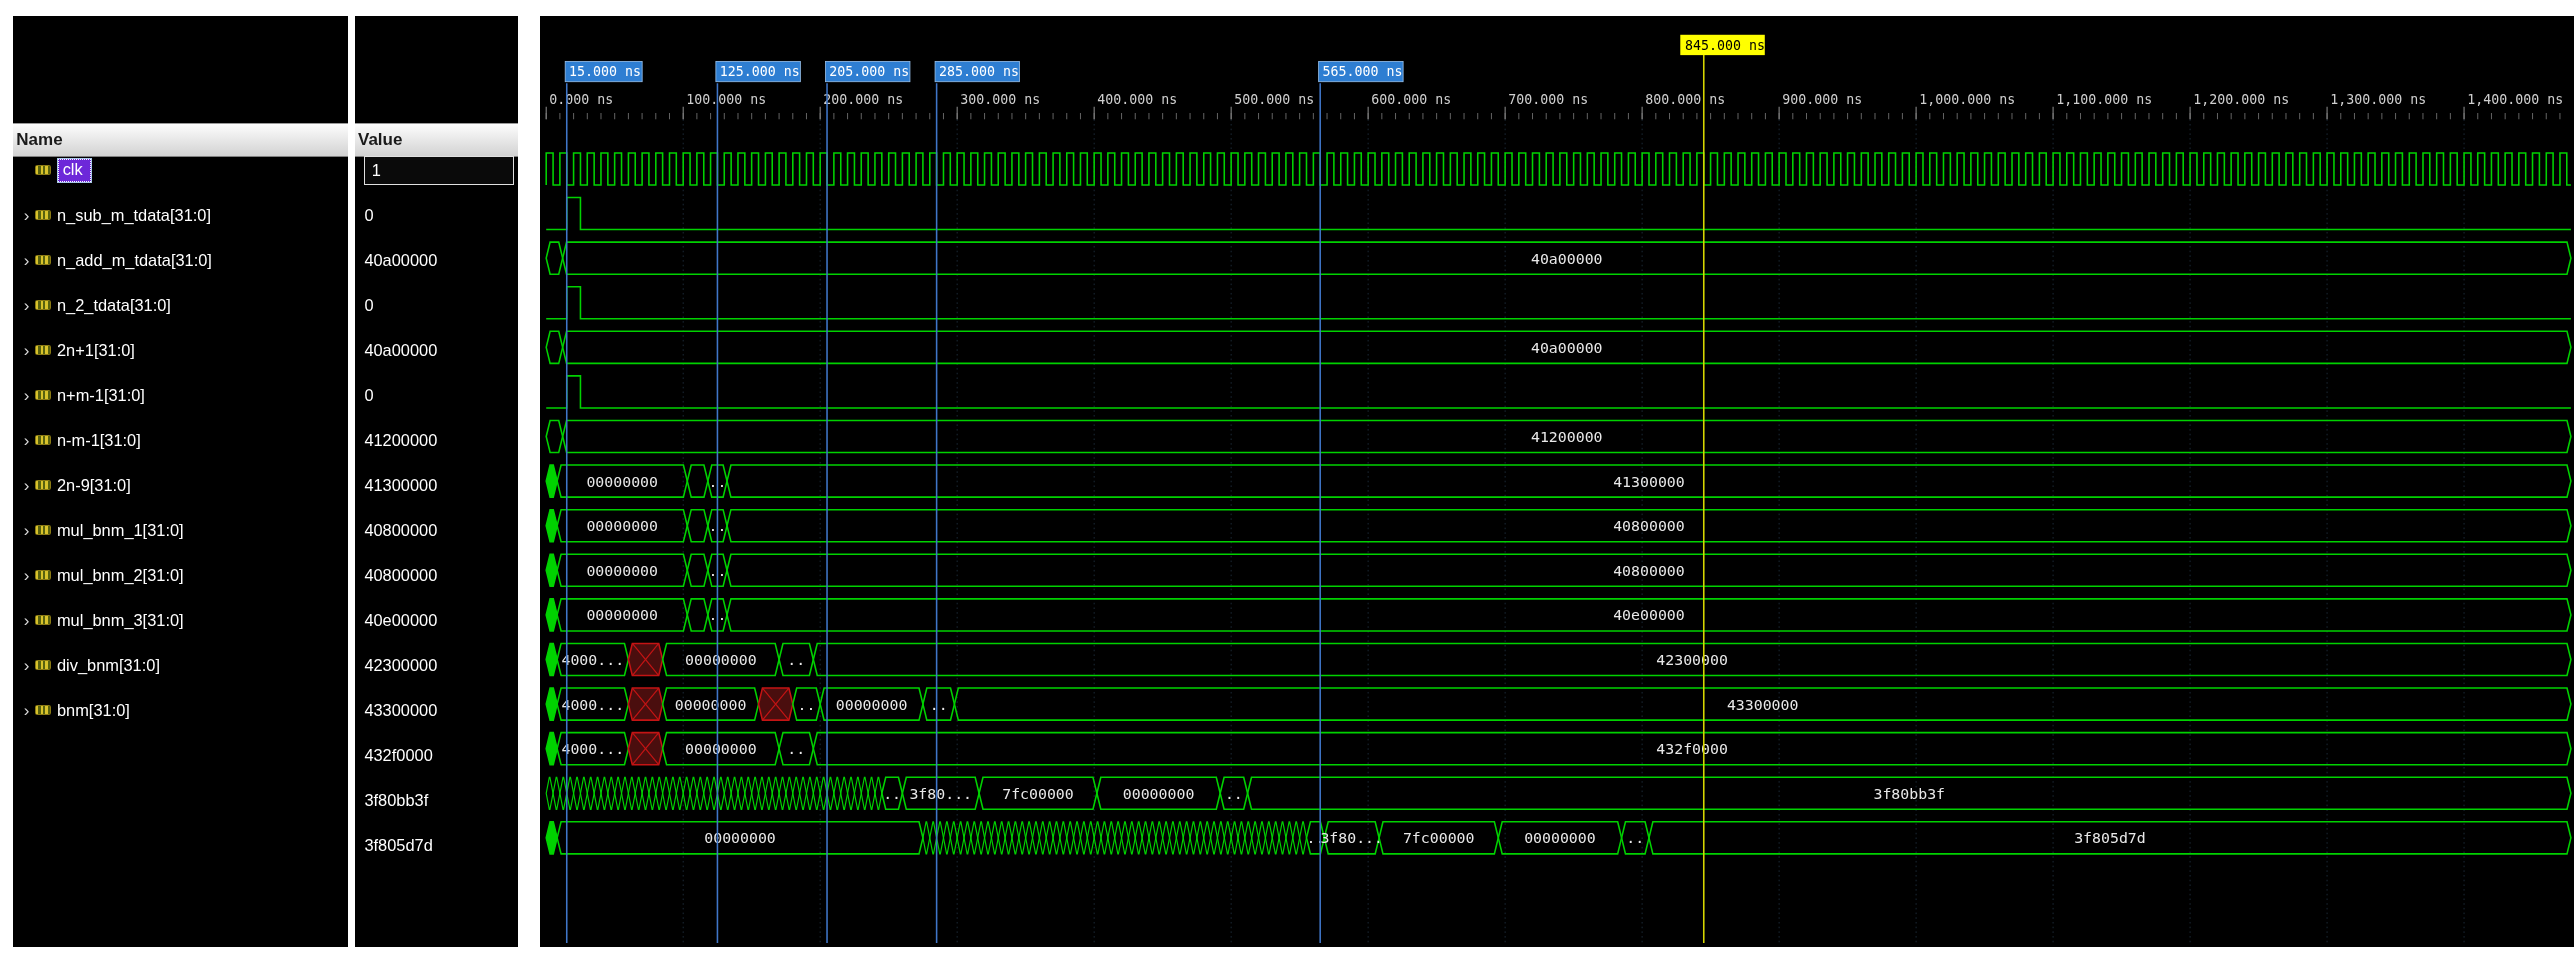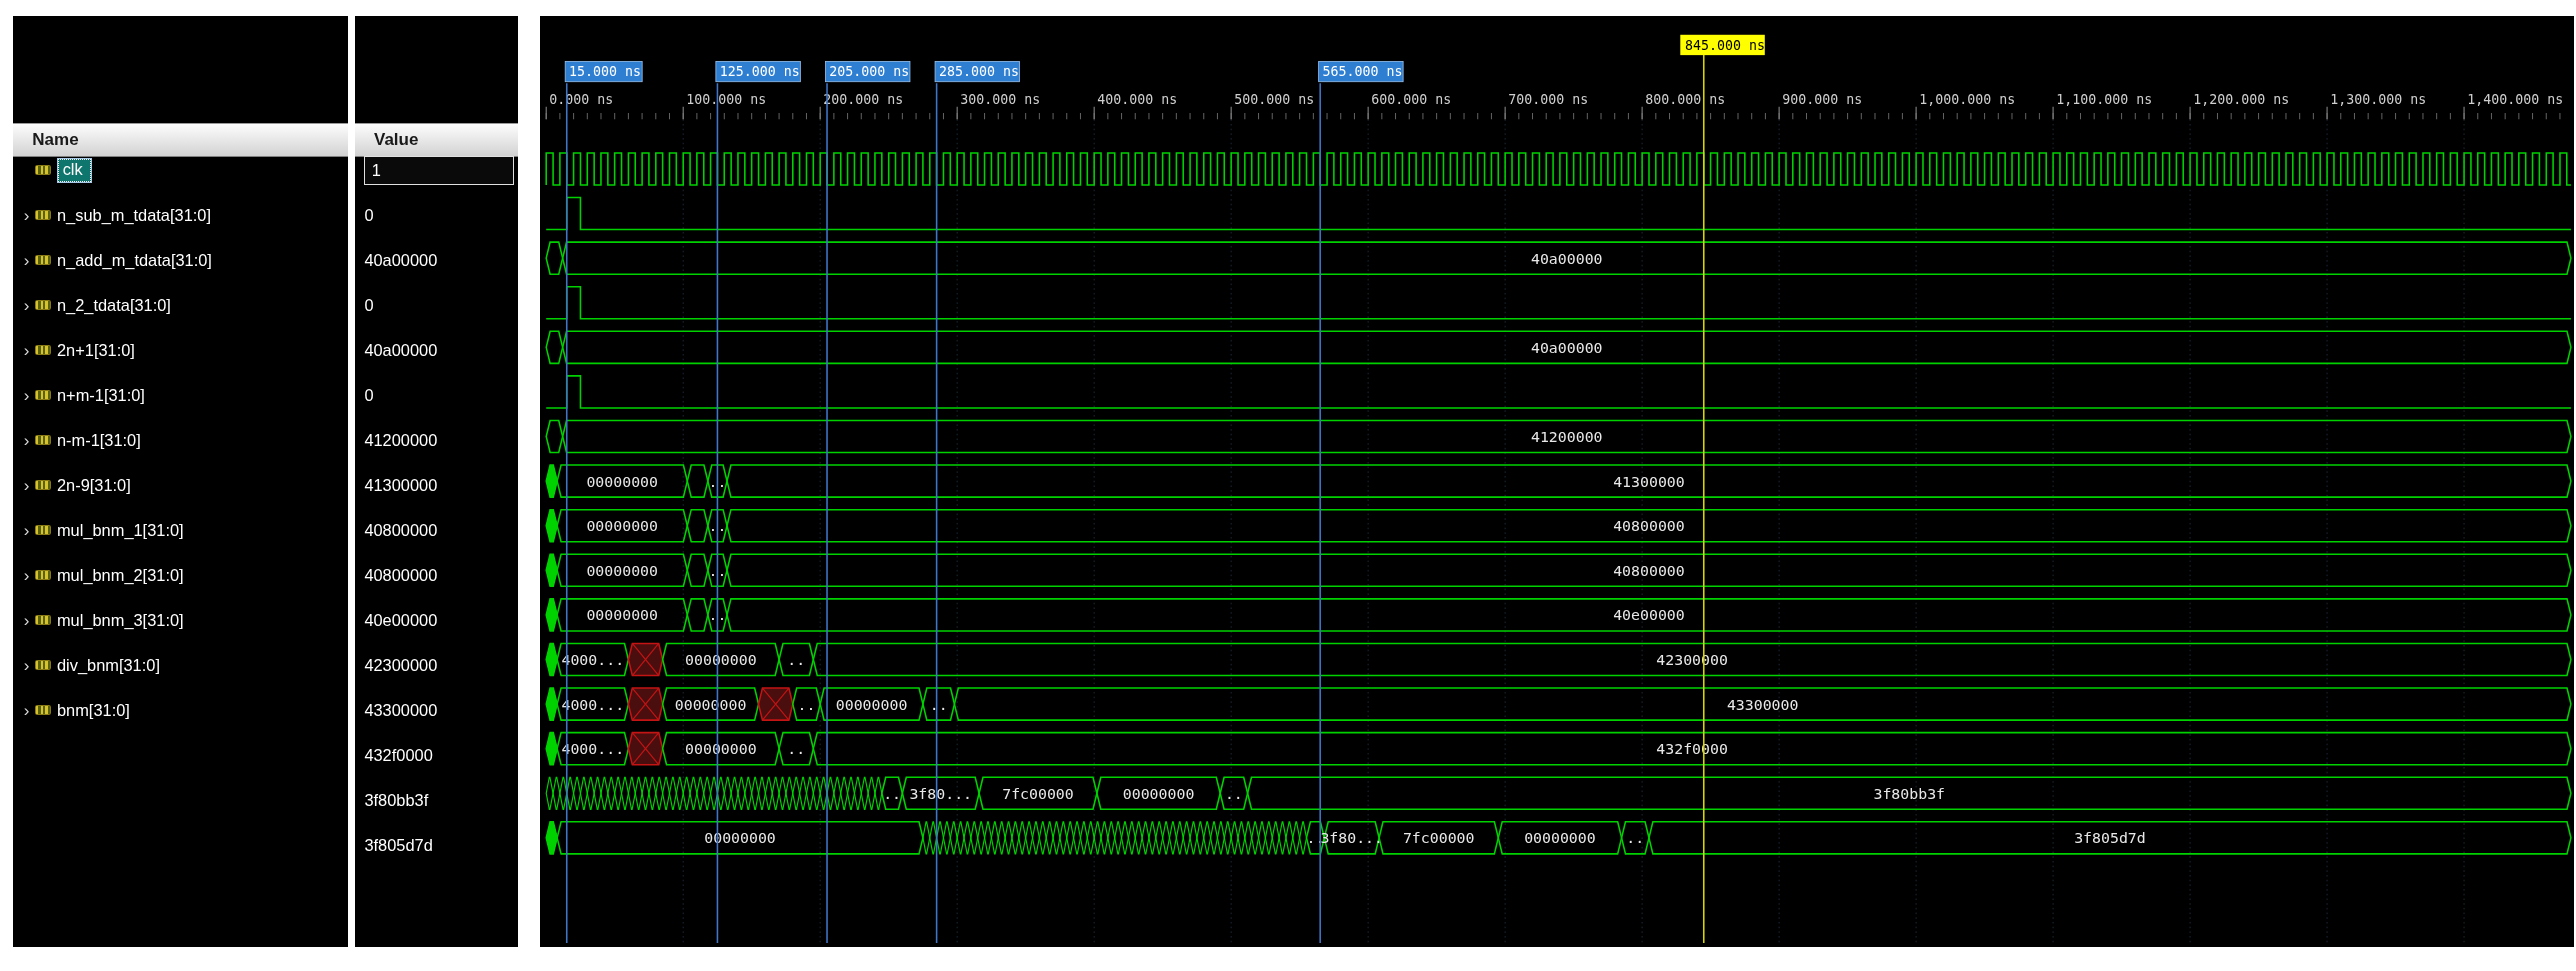--- a/index.html
+++ b/index.html
@@ -6,29 +6,29 @@
   html,body{background:#fff}
   body{width:2576px;height:971px;font-family:"Liberation Sans",sans-serif}
   .screen{position:relative;width:2576px;height:971px;background:#ffffff;overflow:hidden}
   .panel{position:absolute;top:15.7px;height:931px;background:#000}
   .panel-names{left:13.3px;width:335px}
   .panel-values{left:355px;width:163px}
   .panel-wave{left:540px;width:2034px}
   .panel-header{position:absolute;top:107px;left:0;right:0;height:34px;
     background:linear-gradient(#fdfdfd,#d2d2d2);
     border-top:0.8px solid #9a9a9a;border-bottom:0.8px solid #808080;
-    color:#1a1a1a;font-size:17px;font-weight:bold;line-height:32px;padding-left:19px}
+    color:#1a1a1a;font-size:17px;font-weight:bold;line-height:32px;padding-left:3px}
   .rows{position:absolute;top:132px;left:0;right:0}
   .sig-row{height:45px;display:flex;align-items:center;padding-left:4.7px}
   .chev{width:17px;color:#d8d8d8;font-size:17px;flex:none;text-align:center;line-height:1}
   .sigicon{width:15.7px;height:10.2px;flex:none;margin-right:6.3px;
     background:repeating-linear-gradient(90deg,#d8c22c 0 2.3px,#57610f 2.3px 4.7px);
     border:0.8px solid #8a7a14;border-radius:1.6px}
   .nm{color:#fff;font-size:16.4px;white-space:nowrap}
-  .nm.sel{border:0.8px solid #a8c8e8;background:#0f766e;padding:1.6px 7.8px 2.3px 4.7px;
+  .nm.sel{border:0.8px solid #a8c8e8;background:#6d28d9;padding:1.6px 7.8px 2.3px 4.7px;
     outline:0.8px dotted #fff;outline-offset:-2.3px}
   .vrow{padding-left:9.4px}
   .val{color:#fff;font-size:16.4px}
   .val.vsel{display:inline-block;border:0.8px solid #e0e0e0;min-width:150px;padding:3.9px 6.3px;background:#0a0a0a}
   #wave-svg{position:absolute;left:0;top:0;display:block}
 </style>
 </head>
 <body>
 
 <div class="screen">

